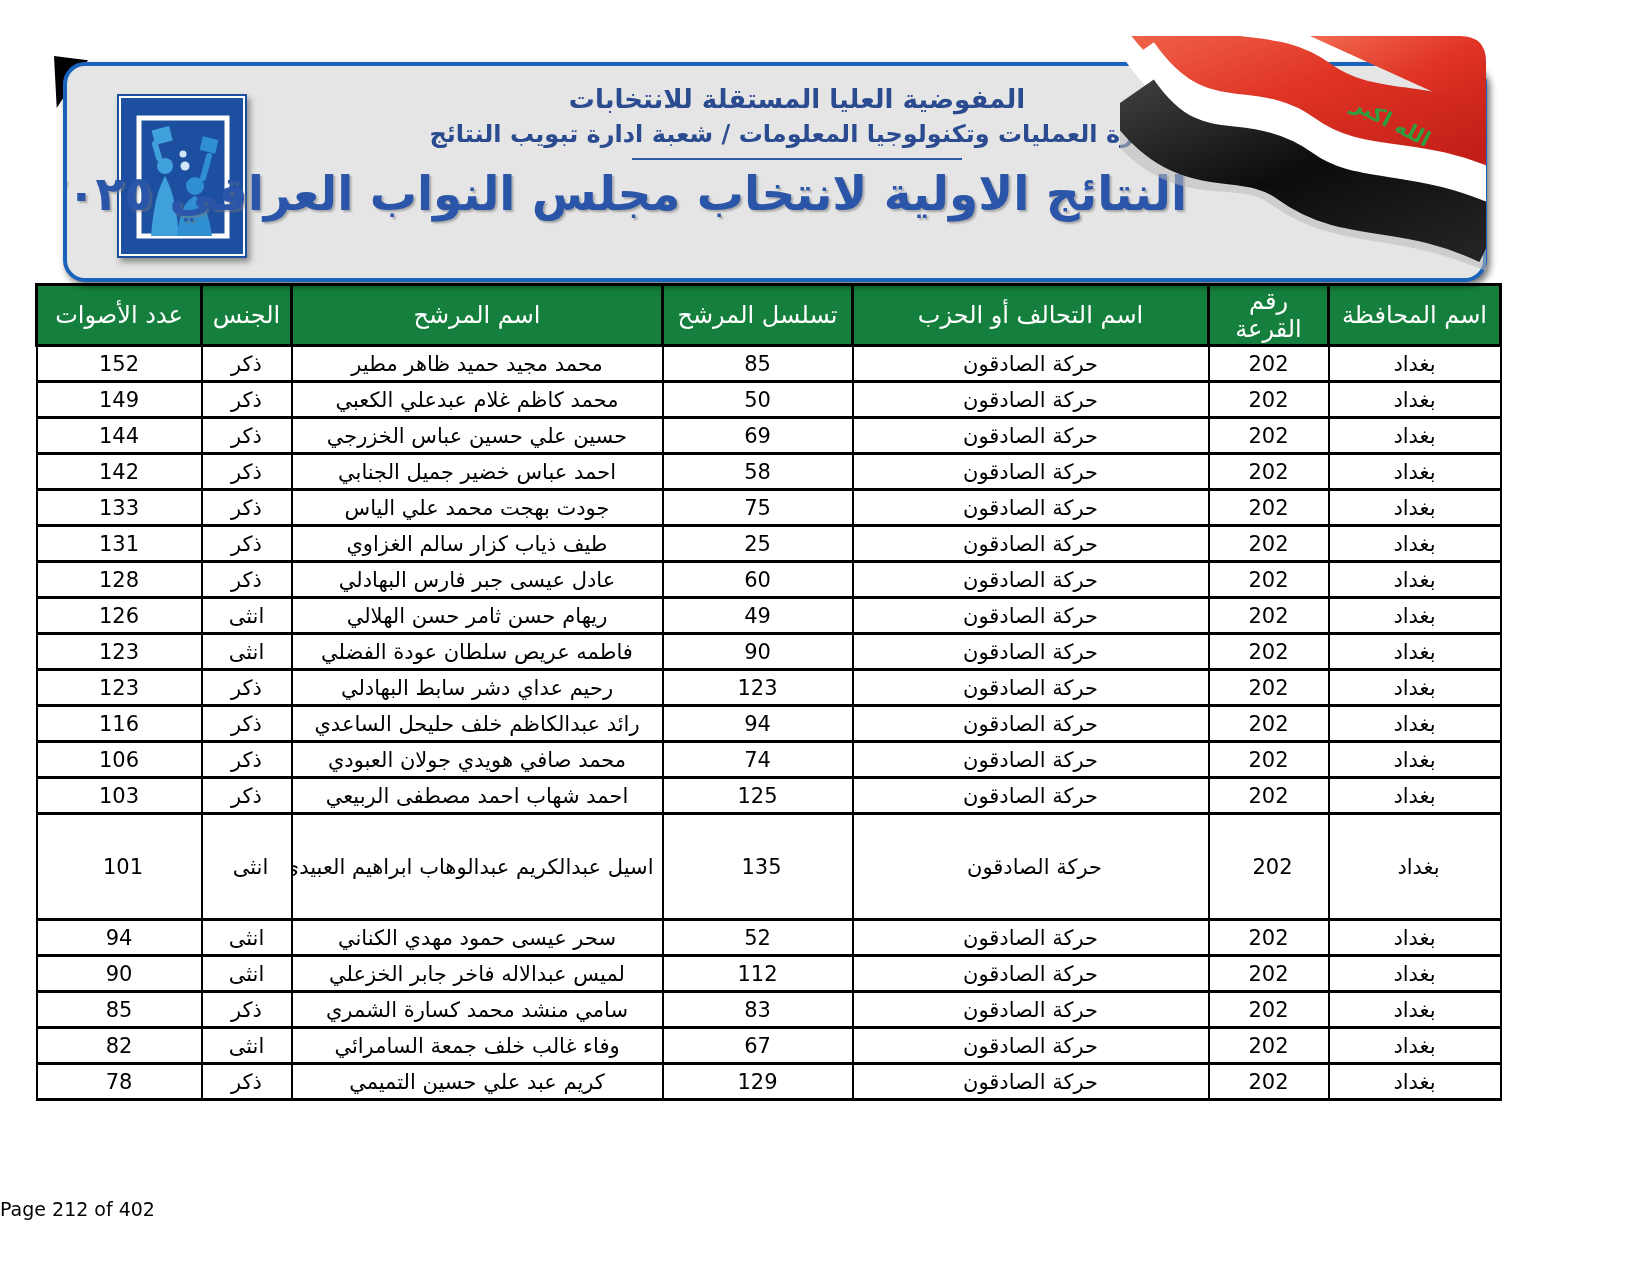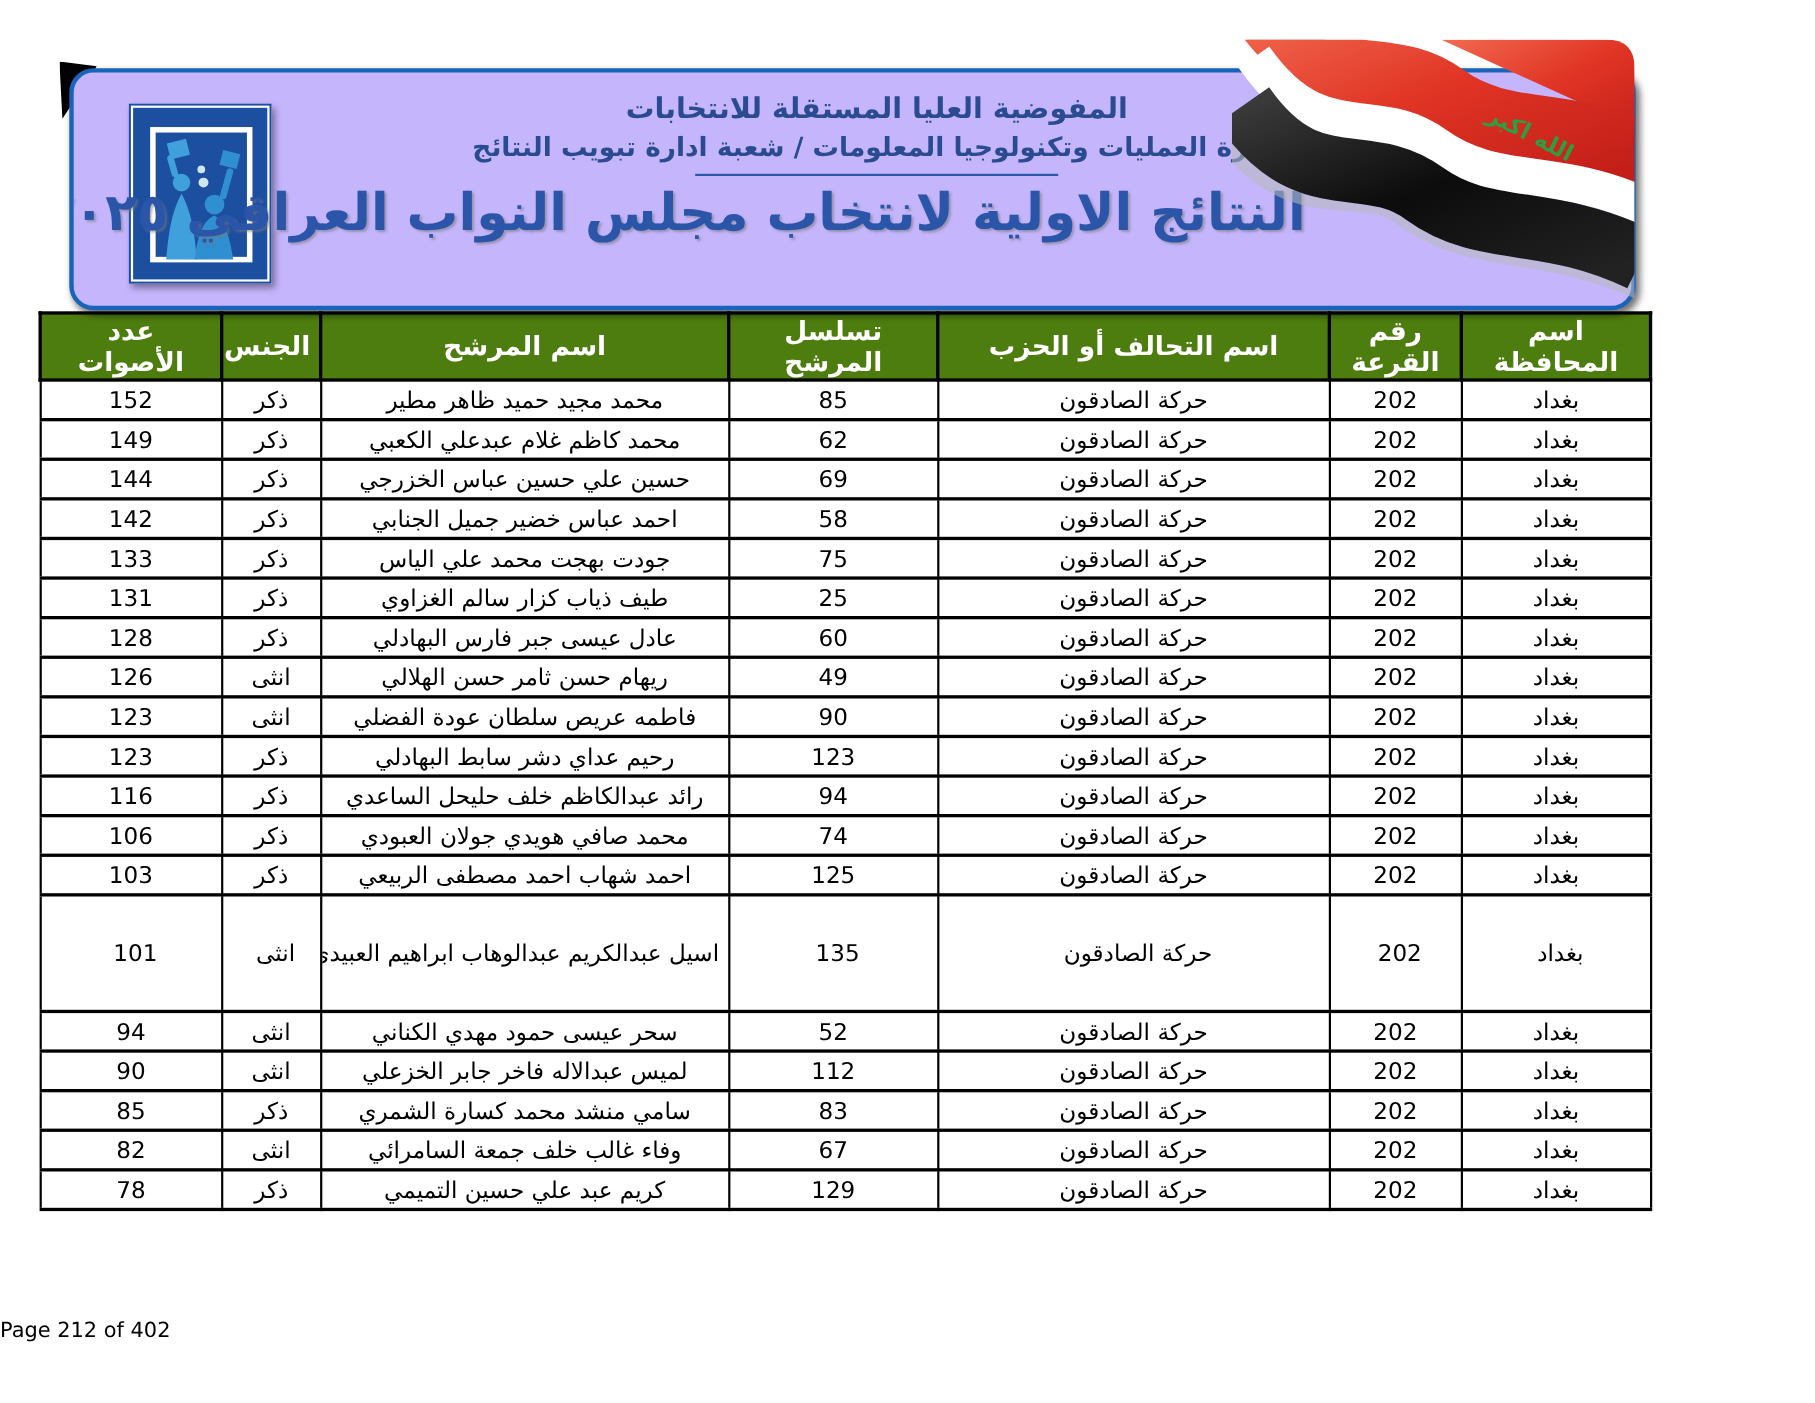--- a/index.html
+++ b/index.html
@@ -8,21 +8,21 @@
     font-family:"DejaVu Sans","Liberation Sans",sans-serif;
     overflow:hidden;
   }
   
   .corner-fold{
     position:absolute;left:54px;top:56px;width:34px;height:52px;
     background:#000;clip-path:polygon(0 0,100% 8%,8% 100%);z-index:1;
   }
   .banner{
     position:absolute;left:63px;top:62px;width:1416px;height:212px;
-    background:#c4b5fd;border:4px solid #1a63bb;border-radius:22px;
+    background:#e5e5e5;border:4px solid #1a63bb;border-radius:22px;
     box-shadow:3px 4px 7px rgba(0,0,0,0.55);z-index:2;
   }
   .banner-inner{position:relative;width:100%;height:100%;border-radius:18px;overflow:hidden;}
   .logo{position:absolute;left:50px;top:28px;width:130px;height:164px;
     box-shadow:3px 4px 6px rgba(0,0,0,0.4);}
   .org-block{
     position:absolute;left:340px;top:18px;width:780px;text-align:center;
     color:#2a4b8f;direction:rtl;z-index:3;
   }
   .org-line1{font-size:26px;font-weight:bold;}
@@ -36,21 +36,21 @@
     position:absolute;left:1120px;top:36px;width:368px;height:240px;z-index:4;
     pointer-events:none;
   }
   
   table.results{
     position:absolute;left:35px;top:283px;width:1464px;
     border-collapse:collapse;direction:rtl;z-index:1;
     table-layout:fixed;
   }
   table.results th{
-    background:#4d7c0f;color:#ffffff;font-size:24px;font-weight:bold;
+    background:#15803d;color:#ffffff;font-size:24px;font-weight:normal;
     border:3px solid #000;height:32px;padding:1px 8px;text-align:center;
   }
   table.results td{
     background:#fff;color:#000;font-size:21px;border:2px solid #000;
     height:31px;padding:1px 8px;text-align:center;white-space:nowrap;
     overflow:hidden;
   }
   table.results tr{border-top:3px solid #000;border-bottom:3px solid #000;}
   table.results tr.tall td{height:101px;padding-left:16px;}
   td.num{font-size:22px;}
@@ -157,21 +157,21 @@
     <td>حركة الصادقون</td>
     <td class="num">85</td>
     <td>محمد مجيد حميد ظاهر مطير</td>
     <td>ذكر</td>
     <td class="num">152</td>
   </tr>
       <tr>
     <td class="num">بغداد</td>
     <td class="num">202</td>
     <td>حركة الصادقون</td>
-    <td class="num">62</td>
+    <td class="num">50</td>
     <td>محمد كاظم غلام عبدعلي الكعبي</td>
     <td>ذكر</td>
     <td class="num">149</td>
   </tr>
       <tr>
     <td class="num">بغداد</td>
     <td class="num">202</td>
     <td>حركة الصادقون</td>
     <td class="num">69</td>
     <td>حسين علي حسين عباس الخزرجي</td>

